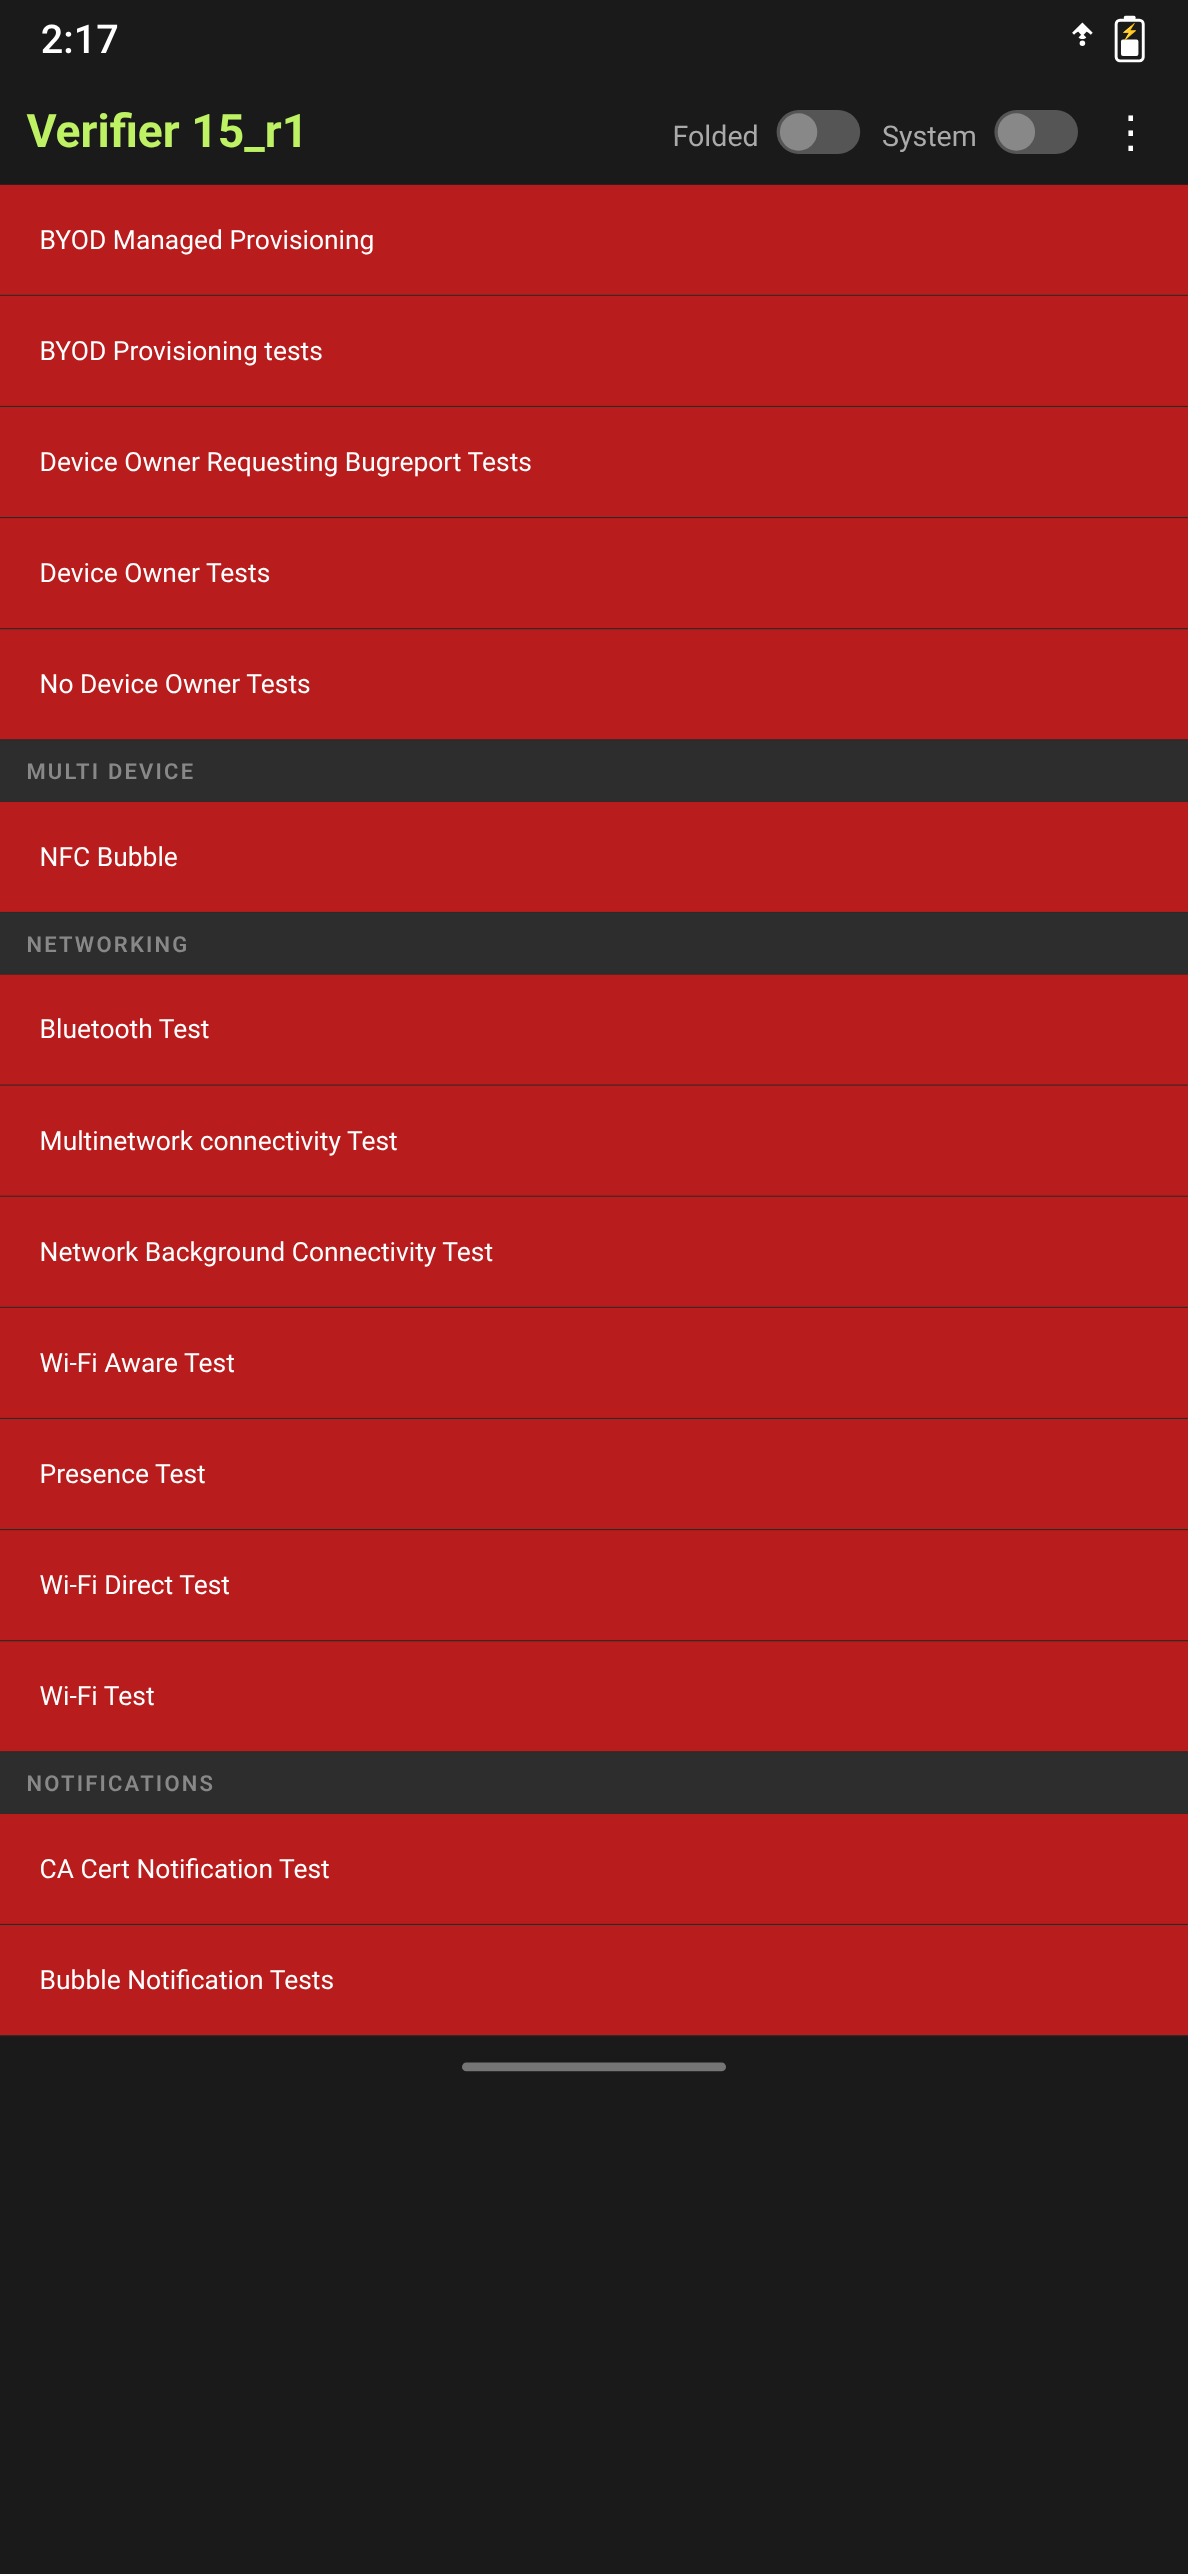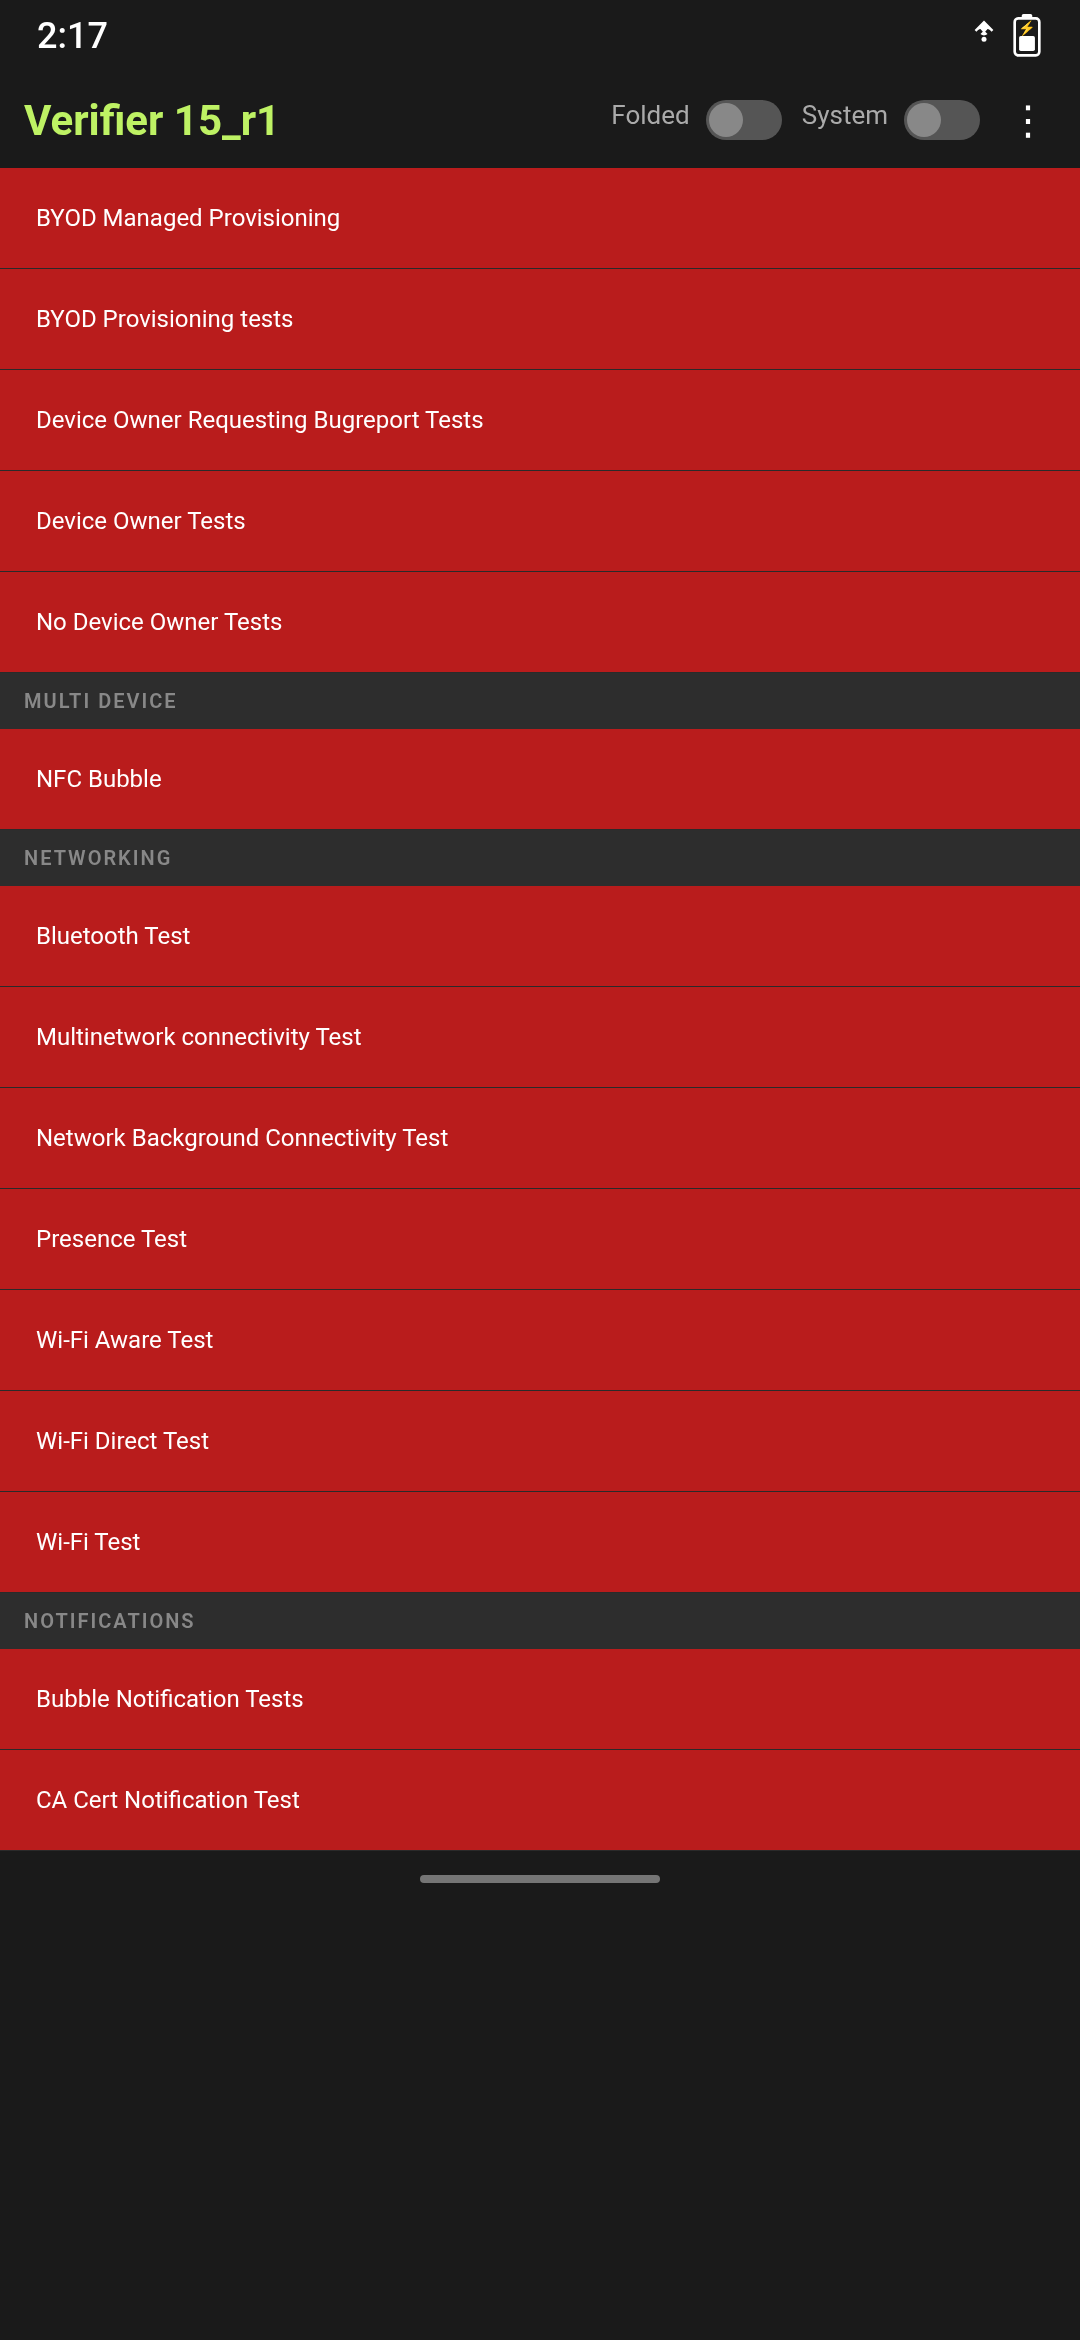--- a/index.html
+++ b/index.html
@@ -50,21 +50,21 @@
 
     .app-title {
       font-size: 42px;
       font-weight: 700;
       color: #bef264;
       flex: 1;
     }
 
     .toggle-group {
       display: flex;
-      align-items: flex-start;
+      align-items: flex-end;
       gap: 16px;
     }
 
     .toggle-label {
       font-size: 26px;
       color: #aaaaaa;
     }
 
     .toggle-switch {
       width: 76px;
@@ -168,22 +168,22 @@
     <div class="list-item">BYOD Provisioning tests</div>
     <div class="list-item">Device Owner Requesting Bugreport Tests</div>
     <div class="list-item">Device Owner Tests</div>
     <div class="list-item">No Device Owner Tests</div>
     <div class="section-header">MULTI DEVICE</div>
     <div class="list-item">NFC Bubble</div>
     <div class="section-header">NETWORKING</div>
     <div class="list-item">Bluetooth Test</div>
     <div class="list-item">Multinetwork connectivity Test</div>
     <div class="list-item">Network Background Connectivity Test</div>
+    <div class="list-item">Wi-Fi Aware Test</div>
     <div class="list-item">Presence Test</div>
-    <div class="list-item">Wi-Fi Aware Test</div>
     <div class="list-item">Wi-Fi Direct Test</div>
     <div class="list-item">Wi-Fi Test</div>
     <div class="section-header">NOTIFICATIONS</div>
+    <div class="list-item">CA Cert Notification Test</div>
     <div class="list-item">Bubble Notification Tests</div>
-    <div class="list-item">CA Cert Notification Test</div>
   </div>
 
 <div class="home-indicator"></div>
 
 </body></html>

